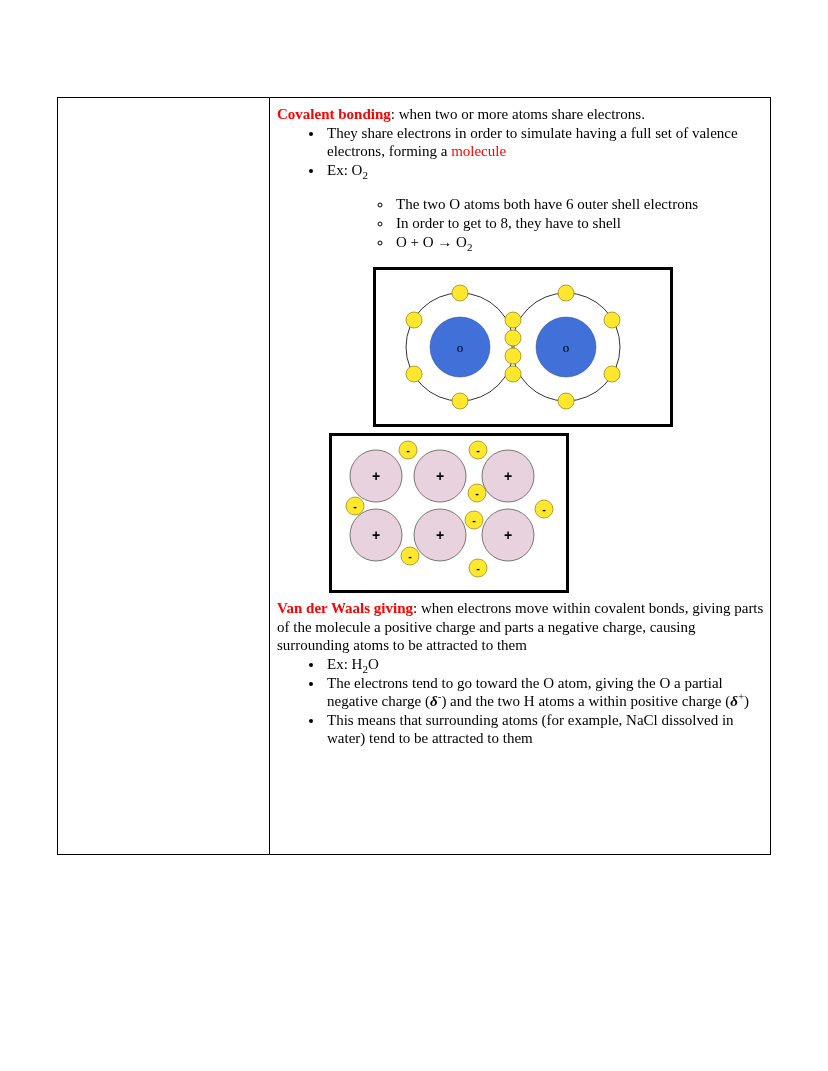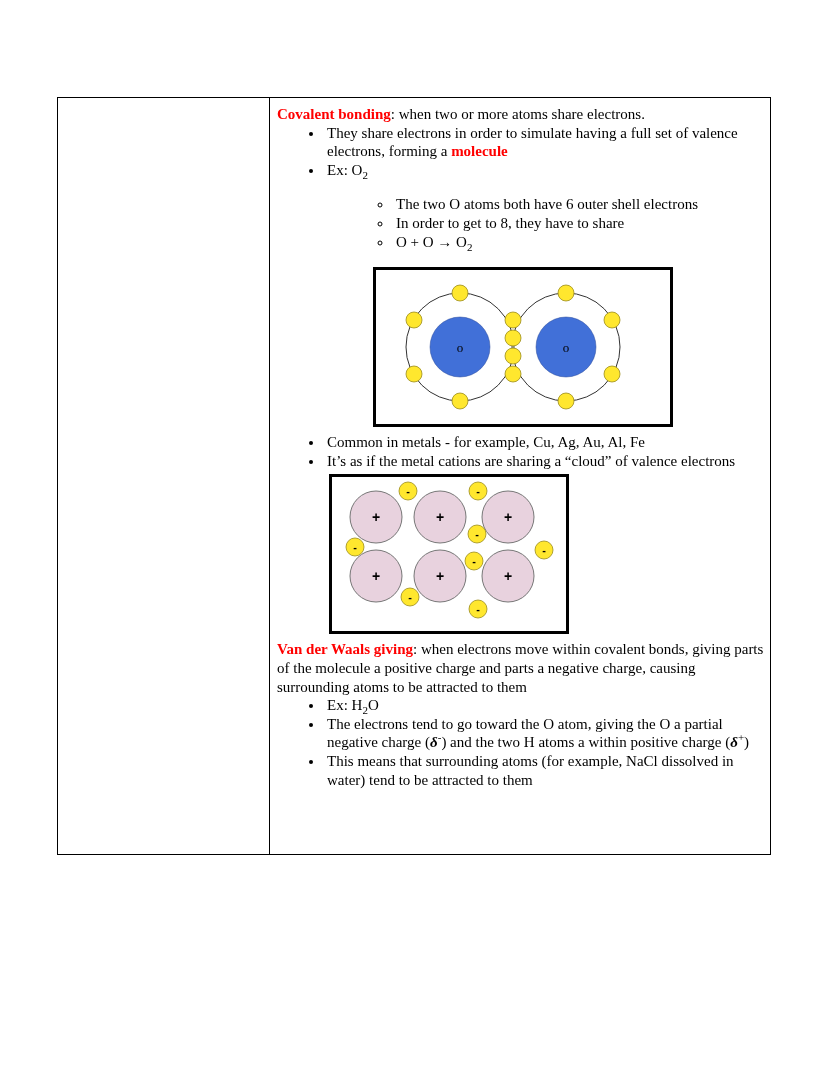--- a/index.html
+++ b/index.html
@@ -30,21 +30,21 @@
   }
   .cell-right {
     flex: 1;
     padding: 7px 6px 8px 7px;
     font-size: 15px;
     line-height: 18.6px;
     overflow: hidden;
   }
   .para { margin: 0; }
   .term { color: #ff0000; font-weight: bold; }
-  .hl { color: #ff0000; font-weight: bold; }
+  .hl { color: #ff0000; font-weight: normal; }
   ul.l1 { list-style-type: disc; margin: 0; padding-left: 47px; }
   ul.l2 { list-style-type: circle; margin: 16px; padding-left: 50px; }
   li { padding-left: 3px; }
   sub { font-size: 11px; vertical-align: sub; line-height: 0; }
   sup { font-size: 11px; vertical-align: super; line-height: 0; }
   .delta { font-weight: bold; font-style: italic; }
   .figure {
     border: 3px solid #000000;
     background: #ffffff;
   }
@@ -67,21 +67,21 @@
     <div class="cell-left"></div>
     <div class="cell-right">
 
       <p class="para"><span class="term">Covalent bonding</span><span>: when two or more atoms share electrons.</span></p>
 
       <ul class="l1">
         <li><span>They share electrons in order to simulate having a full set of valence electrons, forming a </span><span class="hl">molecule</span></li>
         <li><span>Ex: O</span><sub>2</sub>
           <ul class="l2">
             <li><span>The two O atoms both have 6 outer shell electrons</span></li>
-            <li><span>In order to get to 8, they have to share</span></li>
+            <li><span>In order to get to 8, they have to shell</span></li>
             <li><span>O + O → O</span><sub>2</sub></li>
           </ul>
         </li>
       </ul>
 
       <div class="figure fig-covalent">
         <svg width="294" height="154" viewBox="0 0 294 154">
           <circle class="orbit" cx="84" cy="77" r="54"></circle>
           <circle class="orbit" cx="190" cy="77" r="54"></circle>
           <circle class="nucleus" cx="84" cy="77" r="30"></circle>
@@ -97,24 +97,20 @@
           <circle class="electron" cx="236" cy="104" r="8"></circle>
           <circle class="electron" cx="190" cy="131" r="8"></circle>
           <circle class="electron" cx="137" cy="50" r="8"></circle>
           <circle class="electron" cx="137" cy="68" r="8"></circle>
           <circle class="electron" cx="137" cy="86" r="8"></circle>
           <circle class="electron" cx="137" cy="104" r="8"></circle>
         </svg>
       </div>
 
 
-      <ul class="l1">
-        <li><span>Common in metals - for example, Cu, Ag, Au, Al, Fe</span></li>
-        <li><span>It’s as if the metal cations are sharing a “cloud” of valence electrons</span></li>
-      </ul>
 
       <div class="figure fig-metallic">
         <svg width="234" height="154" viewBox="0 0 234 154">
           <circle class="cation" cx="44" cy="40" r="26"></circle>
           <circle class="cation" cx="108" cy="40" r="26"></circle>
           <circle class="cation" cx="176" cy="40" r="26"></circle>
           <circle class="cation" cx="44" cy="99" r="26"></circle>
           <circle class="cation" cx="108" cy="99" r="26"></circle>
           <circle class="cation" cx="176" cy="99" r="26"></circle>
           <text class="cation-label" x="44" y="45">+</text>

